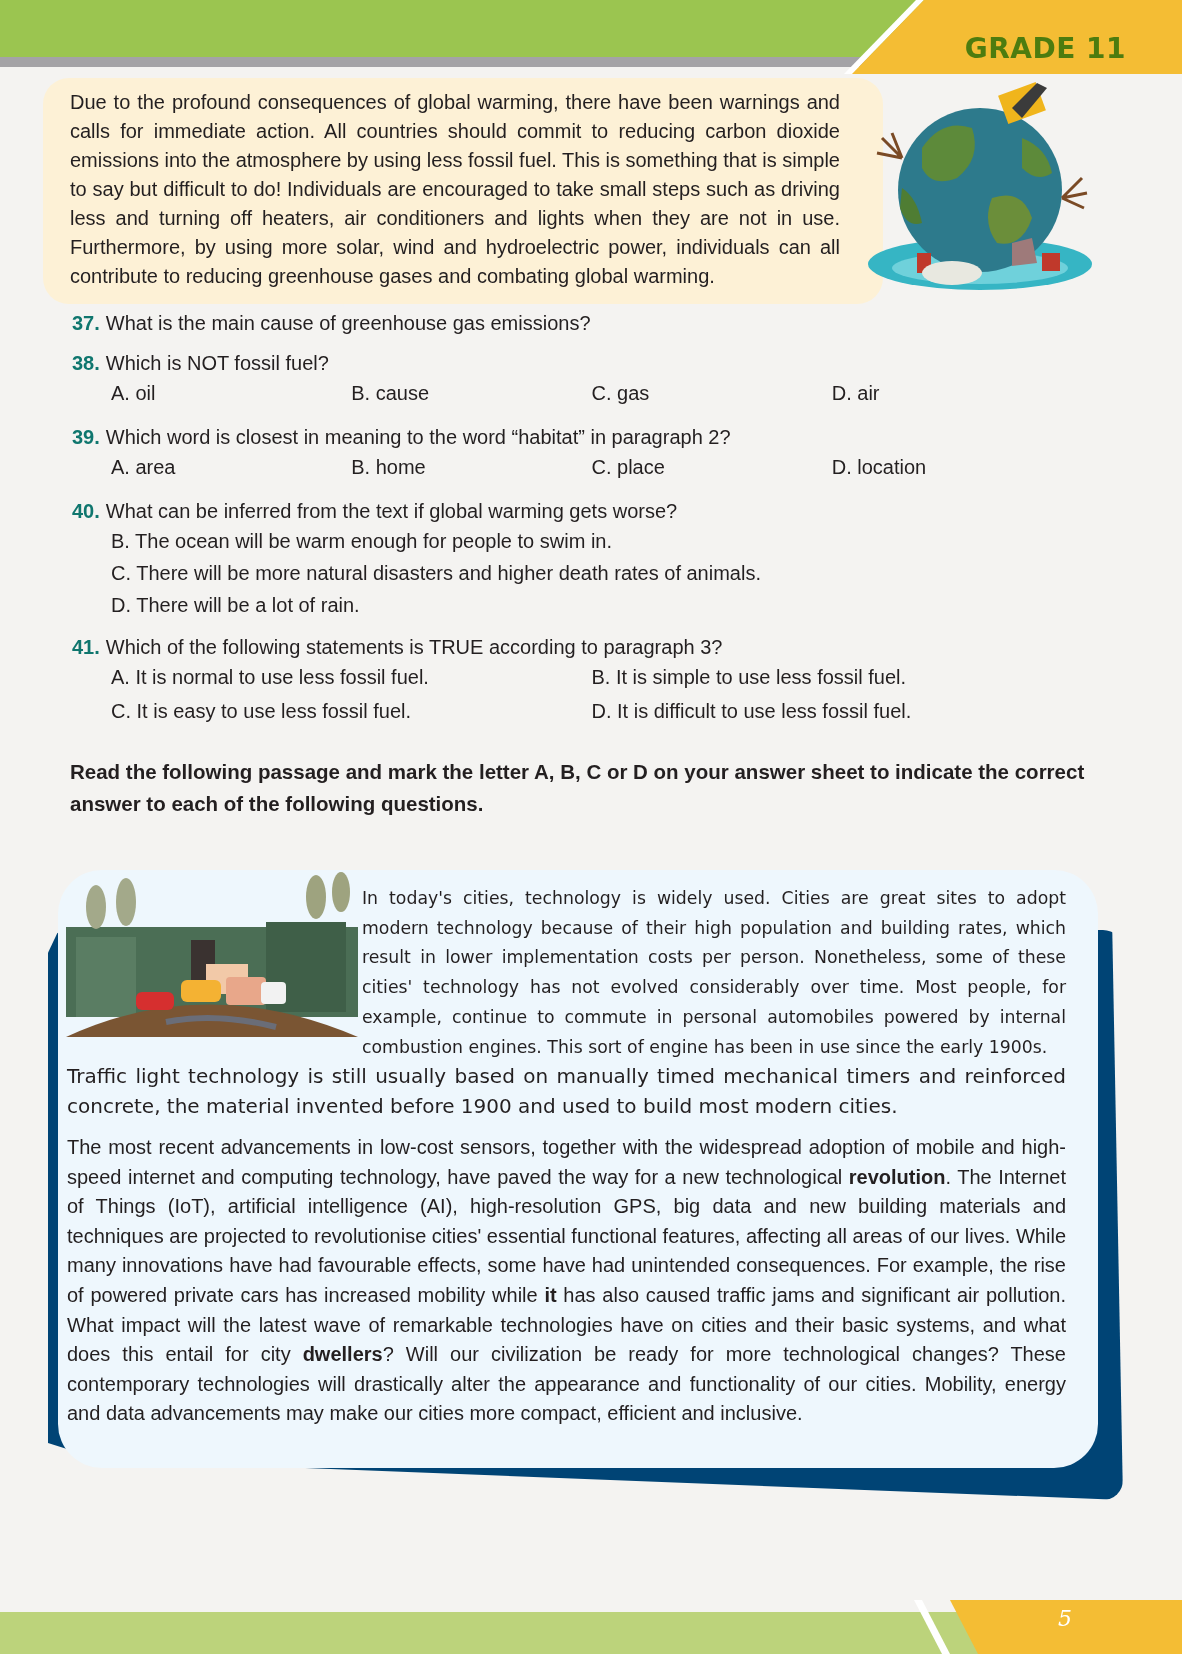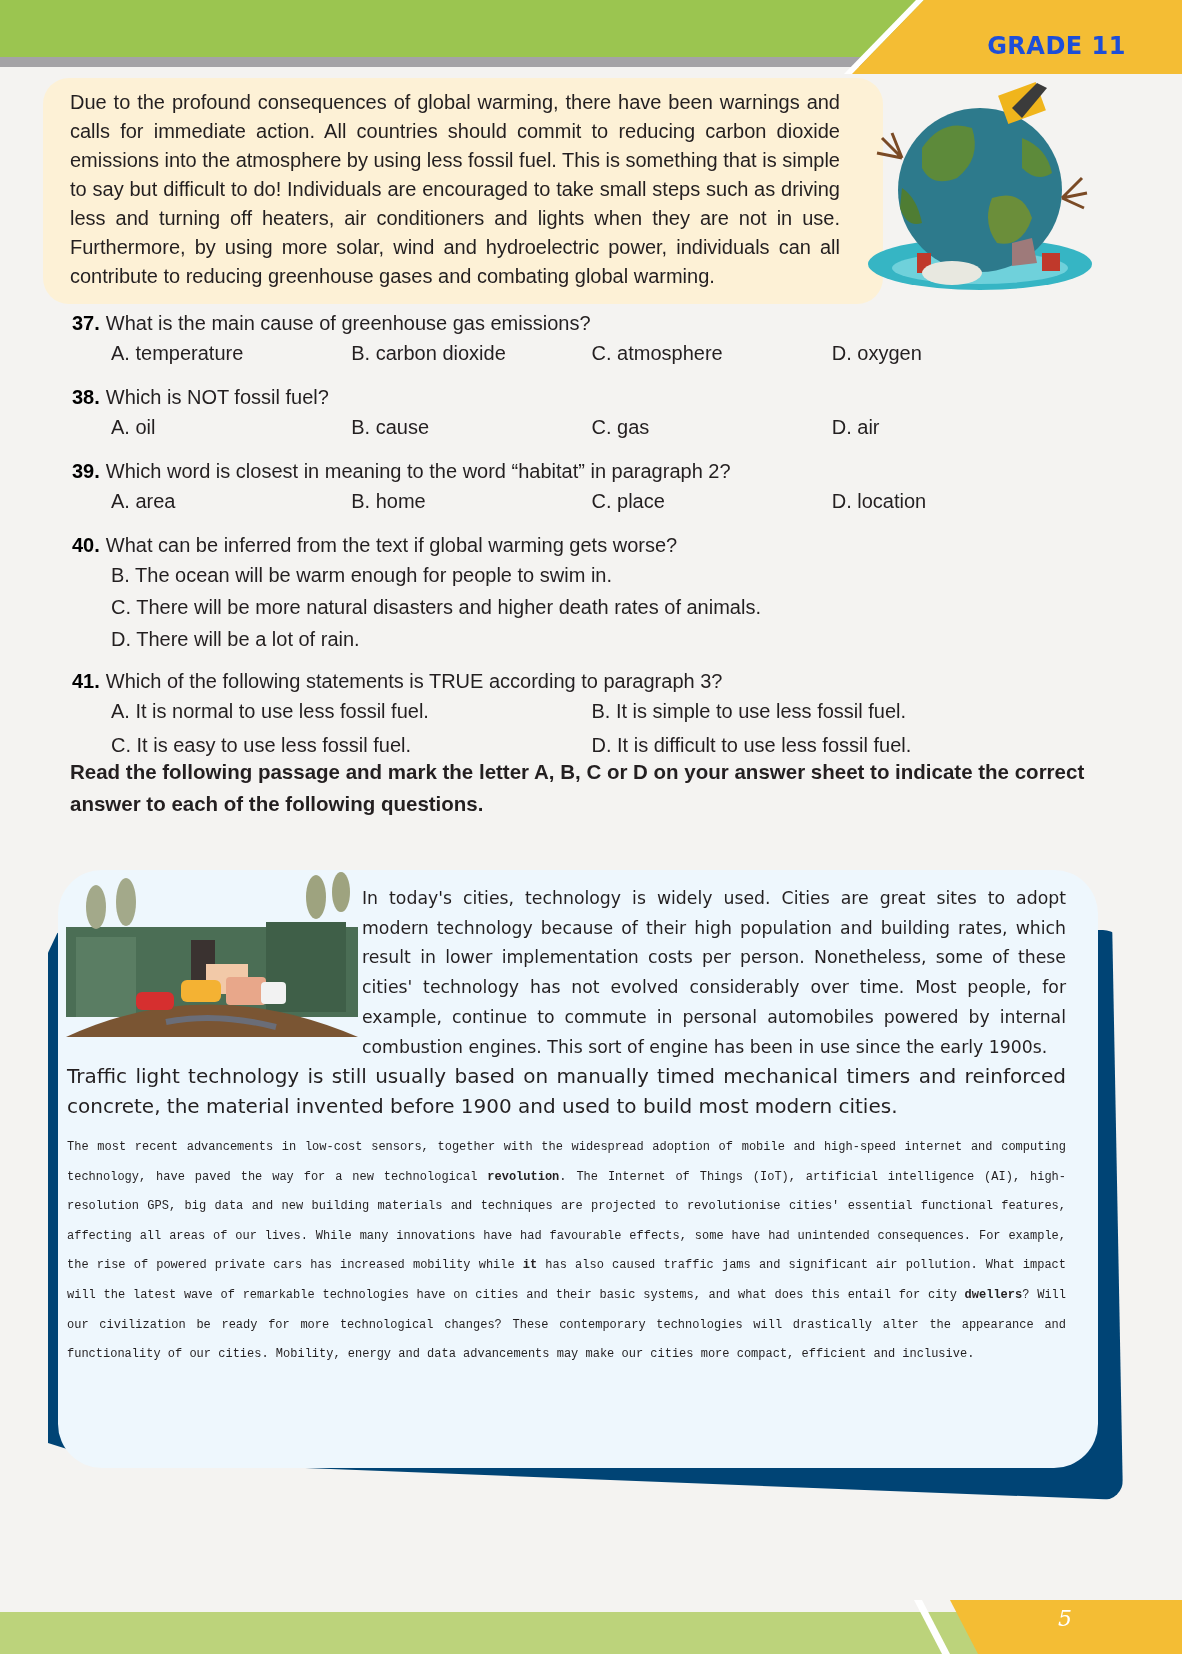--- a/index.html
+++ b/index.html
@@ -25,40 +25,40 @@
     clip-path: polygon(72px 0, 100% 0, 100% 100%, 0 100%);
   }
   .grade-tab-stripe {
     position: absolute; top: 0; right: 0; width: 338px; height: 74px;
     background: #ffffff;
     clip-path: polygon(72px 0, 80px 0, 8px 100%, 0 100%);
   }
   .grade-label {
     position: absolute; top: 32px; right: 56px;
     font-family: "DejaVu Sans", sans-serif; font-weight: bold;
-    font-size: 24px; color: #1d4ed8; letter-spacing: 0.5px; text-align: right;
+    font-size: 28px; color: #4d7c0f; letter-spacing: 0.5px; text-align: right;
   }
   .passage1 {
     position: absolute; left: 43px; top: 78px; width: 840px; height: 226px;
     background: #fdf1d6; border-radius: 26px;
   }
   .passage1-text {
     position: absolute; left: 70px; top: 88px; width: 770px;
     font-size: 20px; line-height: 29px; text-align: justify;
     font-family: "Liberation Sans", sans-serif;
   }
   .earth-image {
     position: absolute; left: 862px; top: 78px; width: 230px; height: 222px;
   }
   .questions {
     position: absolute; left: 72px; top: 312px; width: 1000px;
     font-size: 20px;
   }
   .q-line { display: flex; align-items: baseline; height: 30px; }
-  .q-num { color: #000000; font-weight: bold; font-size: 20px; margin-right: 6px; }
+  .q-num { color: #0f766e; font-weight: bold; font-size: 20px; margin-right: 6px; }
   .q-text { }
   .opt-row { display: flex; height: 34px; padding-left: 39px; align-items: baseline; }
   .opt4 { width: 265px; }
   .opt-stack { padding-left: 39px; }
   .opt-stack div { height: 32px; }
   .opt2 { width: 550px; }
   .gap { height: 10px; }
   .instruction {
     position: absolute; left: 70px; top: 756px; width: 1050px;
     font-size: 20.5px; font-weight: bold; line-height: 32px;
@@ -82,21 +82,21 @@
     font-size: 19px; line-height: 29.7px; text-align: justify;
     font-family: "DejaVu Sans", sans-serif; font-size: 17.3px;
   }
   .passage2-cont {
     position: absolute; left: 67px; top: 1062px; width: 999px;
     font-family: "DejaVu Sans", sans-serif; font-size: 20px;
     line-height: 29.7px; text-align: justify;
   }
   .passage2-para2 {
     position: absolute; left: 67px; top: 1133px; width: 999px;
-    font-family: Liberation Mono, monospace; font-size: 12px;
+    font-family: Liberation Sans, sans-serif; font-size: 20px;
     line-height: 29.6px; text-align: justify;
   }
   b.kw { font-weight: bold; }
   .bottom-green {
     position: absolute; left: 0; top: 1612px; width: 1182px; height: 42px;
     background: #bcd37b;
   }
   .page-tab {
     position: absolute; right: 0; top: 1600px; width: 232px; height: 54px;
     background: #f4bd34;
@@ -143,26 +143,20 @@
     <ellipse cx="90" cy="195" rx="30" ry="12" fill="#e8e8e0"></ellipse>
     <path d="M150 165 L170 160 L175 185 L150 188Z" fill="#9e7a7a"></path>
   </svg>
 </div>
 
 <div class="questions">
   <div class="q-line">
     <span class="q-num">37.</span>
     <span class="q-text">What is the main cause of greenhouse gas emissions?</span>
   </div>
-  <div class="opt-row">
-    <span class="opt4">A. temperature</span>
-    <span class="opt4">B. carbon dioxide</span>
-    <span class="opt4">C. atmosphere</span>
-    <span class="opt4">D. oxygen</span>
-  </div>
   <div class="gap"></div>
 
   <div class="q-line">
     <span class="q-num">38.</span>
     <span class="q-text">Which is NOT fossil fuel?</span>
   </div>
   <div class="opt-row">
     <span class="opt4">A. oil</span>
     <span class="opt4">B. cause</span>
     <span class="opt4">C. gas</span>

